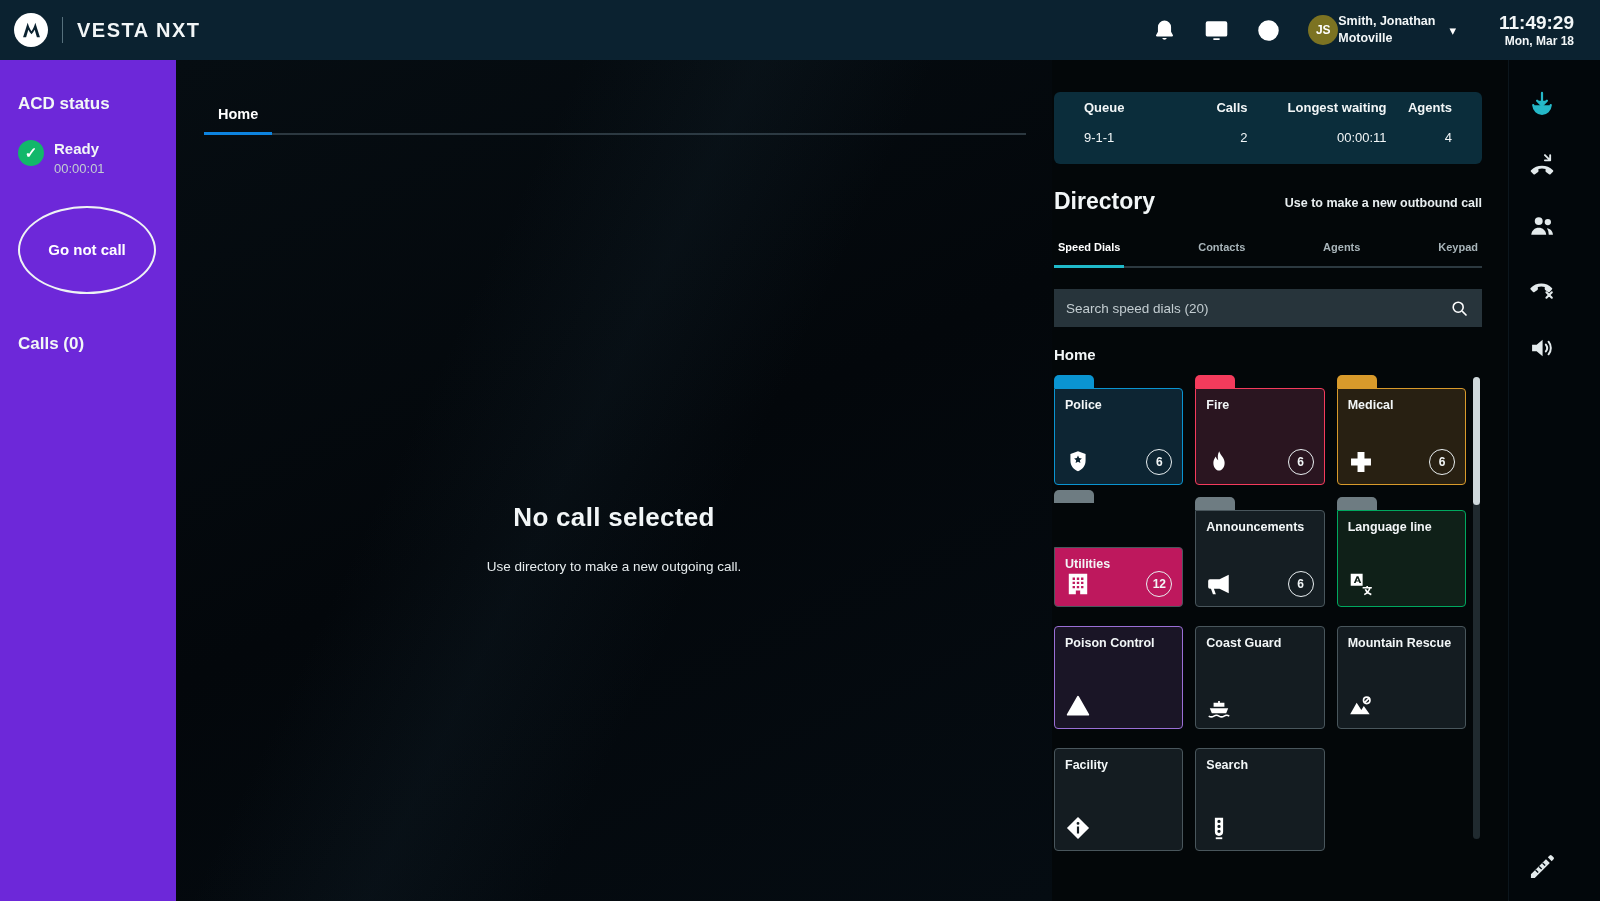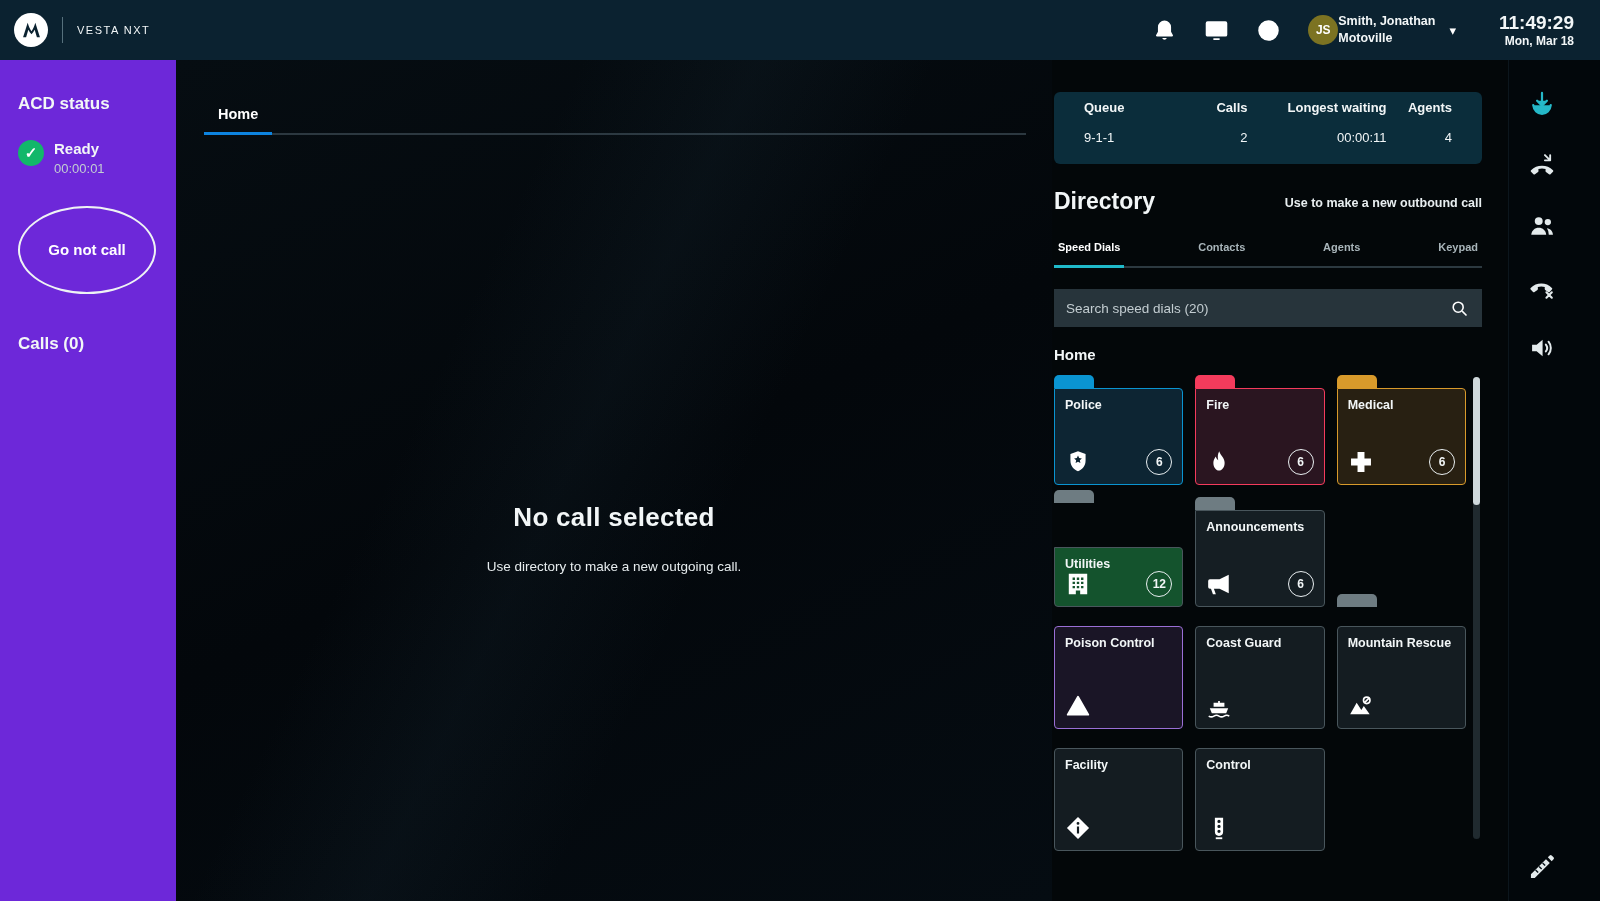--- a/index.html
+++ b/index.html
@@ -8,21 +8,21 @@
   .app{display:flex;flex-direction:column;height:100%}
 
   
   .topbar{flex:0 0 60px;background:#0b2230;display:flex;align-items:center;
     justify-content:space-between;padding:0 26px 0 14px}
   .brand{display:flex;align-items:center;gap:14px}
   .logo{width:34px;height:34px;border-radius:50%;background:#ffffff;display:flex;
     align-items:center;justify-content:center}
   .logo svg{width:27px;height:27px;fill:#0b2230}
   .brand-divider{width:1px;height:26px;background:#56707c}
-  .brand-name{font-size:11px;font-weight:normal;letter-spacing:1.5px}
+  .brand-name{font-size:20px;font-weight:bold;letter-spacing:1.5px}
   .top-right{display:flex;align-items:center;gap:27px}
   .hicon{width:25px;height:25px;color:#fff;cursor:pointer}
   .hicon svg{width:100%;height:100%;fill:currentColor}
   .user{display:flex;align-items:center;cursor:pointer}
   .avatar{width:30px;height:30px;border-radius:50%;background:#7c7322;color:#fff;
     font-size:12px;font-weight:bold;display:flex;align-items:center;justify-content:center}
   .user-text{display:flex;flex-direction:column;font-size:12.5px;font-weight:bold;line-height:1.4}
   .chev{color:#fff;font-size:13px;margin-left:14px}
   .clock{text-align:right;line-height:1.25;margin-left:16px}
   .clock-time{font-size:19px;font-weight:bold;display:block}
@@ -243,21 +243,21 @@
                 <div class="tile-bottom">
                   <span class="tile-icon"><svg viewBox="0 0 24 24">
                       <path d="M8.8 2.8h6.4v6h6v6.4h-6v6H8.8v-6h-6V8.8h6z"></path>
                     </svg></span>
                   <span class="tile-count">6</span>
                 </div>
               </div>
             </div>
             <div class="tile-cell">
               <div class="tile-tab" style="background: rgb(110, 124, 130);"></div>
-              <div class="tile-body" style="border-color: rgb(73, 86, 92); background: #14532d; margin-top: 44px;">
+              <div class="tile-body" style="border-color: rgb(73, 86, 92); background: #be185d; margin-top: 44px;">
                 <div class="tile-label">Utilities</div>
                 <div class="tile-bottom">
                   <span class="tile-icon"><svg viewBox="0 0 24 24">
                       <path fill-rule="evenodd" d="M3.5 21.5v-19h17v19zM7 6h2.2v2.2H7zM10.9 6h2.2v2.2h-2.2zM14.8 6H17v2.2h-2.2zM7 9.9h2.2v2.2H7zM10.9 9.9h2.2v2.2h-2.2zM14.8 9.9H17v2.2h-2.2zM7 13.8h2.2V16H7zM10.9 13.8h2.2V16h-2.2zM14.8 13.8H17V16h-2.2zM10 18h4v3.5h-4z"></path>
                     </svg></span>
                   <span class="tile-count">12</span>
                 </div>
               </div>
             </div>
             <div class="tile-cell">
@@ -267,20 +267,29 @@
                 <div class="tile-bottom">
                   <span class="tile-icon"><svg viewBox="0 0 24 24">
                       <path d="M21 3.5v17l-8.5-4.2H7.3l1.8 5.2H6.4l-1.8-5.2h-1A1.6 1.6 0 0 1 2 14.7V9.3a1.6 1.6 0 0 1 1.6-1.6h8.9z"></path>
                     </svg></span>
                   <span class="tile-count">6</span>
                 </div>
               </div>
             </div>
             <div class="tile-cell">
               <div class="tile-tab" style="background: rgb(110, 124, 130);"></div>
+              <div class="tile-body" style="border-color: rgb(0, 168, 95); background: rgb(15, 32, 24);">
+                <div class="tile-label">Language line</div>
+                <div class="tile-bottom">
+                  <span class="tile-icon"><svg viewBox="0 0 24 24">
+                      <path fill-rule="evenodd" d="M2.5 2.5h11v11h-11zM8 4.8 5.4 11h1.7l.4-1.2h2.6l.4 1.2h1.7L9.6 4.8zm.8 1.9.9 2.1H7.9z"></path>
+                      <path d="M13.5 15.5h8.5M17.7 13.8v1.7M20.3 15.5c-.8 2.7-2.5 4.9-5.3 6.3M16 16.8c1 2.3 2.8 4 5.5 5" fill="none" stroke="currentColor" stroke-width="1.5"></path>
+                    </svg></span>
+                </div>
+              </div>
             </div>
             <div class="tile-cell no-tab">
               <div class="tile-body" style="border-color: rgb(154, 111, 214); background: rgb(26, 21, 38);">
                 <div class="tile-label">Poison Control</div>
                 <div class="tile-bottom">
                   <span class="tile-icon"><svg viewBox="0 0 24 24" fill="none" stroke="currentColor" stroke-width="1.7" stroke-linejoin="round">
                       <path d="M12 3.5 21.5 20h-19z"></path>
                       <path d="M12 9.5v4.6"></path>
                       <circle cx="12" cy="16.9" r=".6" fill="currentColor" stroke="none"></circle>
                     </svg></span>
@@ -316,21 +325,21 @@
                 <div class="tile-label">Facility</div>
                 <div class="tile-bottom">
                   <span class="tile-icon"><svg viewBox="0 0 24 24">
                       <path fill-rule="evenodd" d="M12 1.8 22.2 12 12 22.2 1.8 12 12 1.8zM11 10.5h2V17h-2v-6.5zm1-4a1.3 1.3 0 1 1 0 2.6 1.3 1.3 0 0 1 0-2.6z"></path>
                     </svg></span>
                 </div>
               </div>
             </div>
             <div class="tile-cell no-tab">
               <div class="tile-body" style="border-color: rgb(73, 86, 92); background: rgb(20, 28, 33);">
-                <div class="tile-label">Control</div>
+                <div class="tile-label">Search</div>
                 <div class="tile-bottom">
                   <span class="tile-icon"><svg viewBox="0 0 24 24">
                       <path fill-rule="evenodd" d="M8.2 2.5h7.6v13a3.8 3.8 0 0 1-7.6 0v-13zM12 4.4a1.5 1.5 0 1 0 0 3 1.5 1.5 0 0 0 0-3zm0 4.6a1.5 1.5 0 1 0 0 3 1.5 1.5 0 0 0 0-3zm0 4.6a1.5 1.5 0 1 0 0 3 1.5 1.5 0 0 0 0-3z"></path>
                       <path d="M9 20.6h6v1.7H9z"></path>
                     </svg></span>
                 </div>
               </div>
             </div>
           </div>
         <div class="scrollbar">

